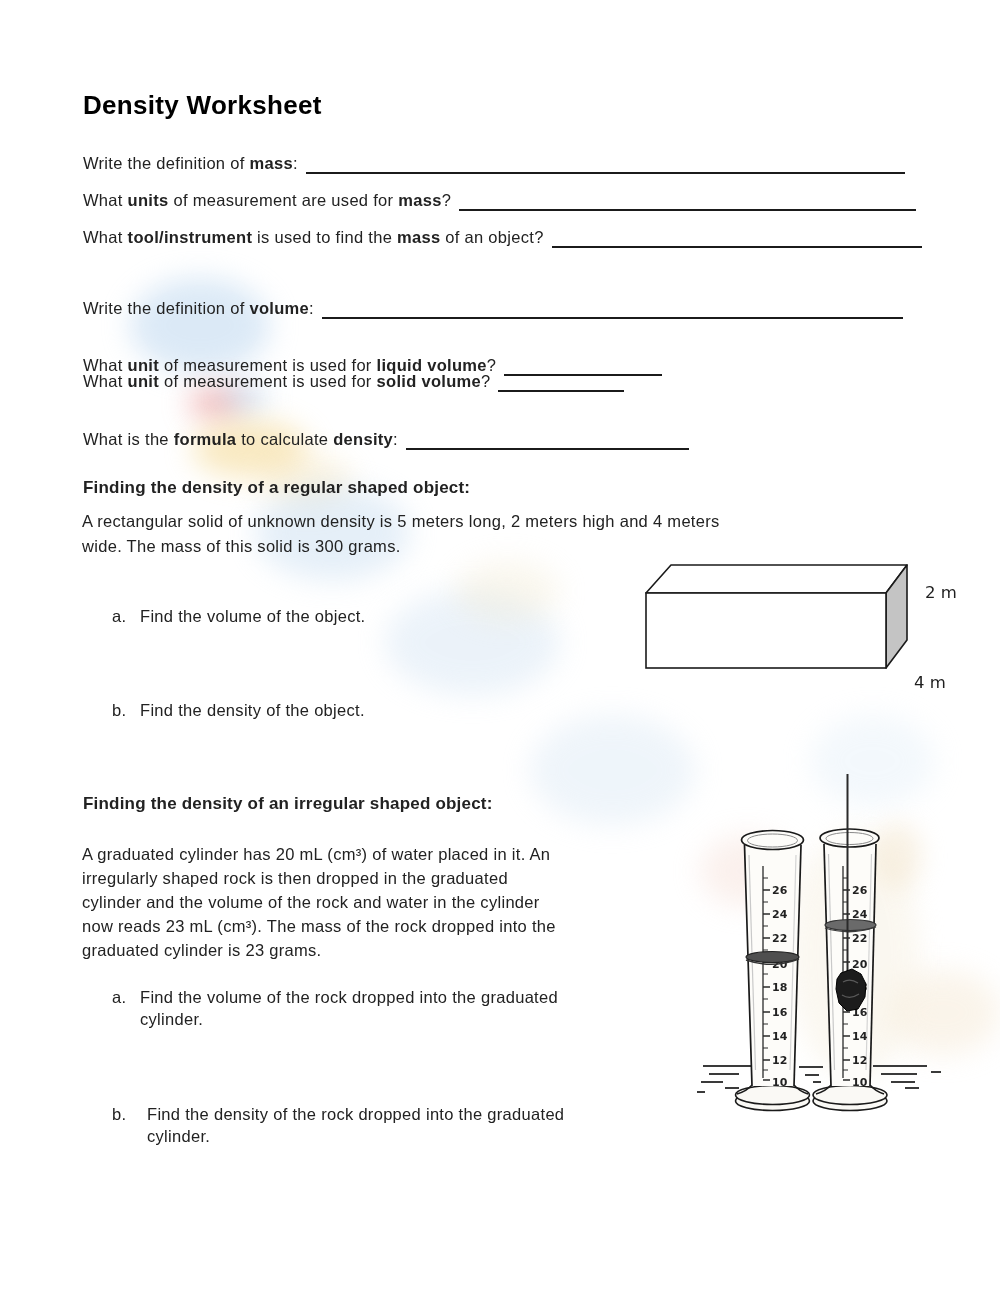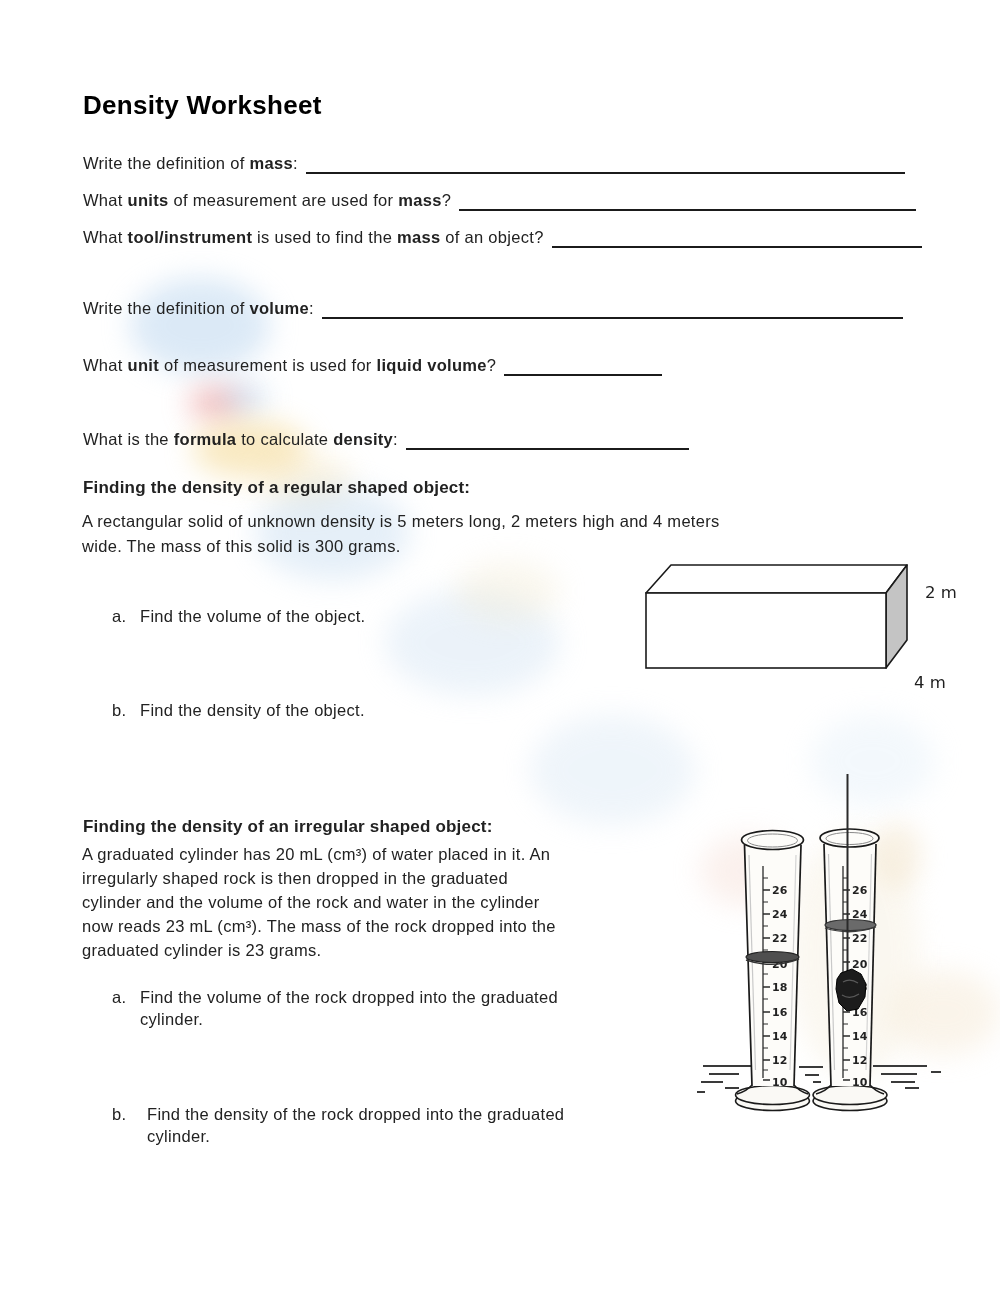--- a/index.html
+++ b/index.html
@@ -68,20 +68,24 @@
   <div class="q" style="top:298px;width:820px;">
     <span class="qt"><span>Write the definition of </span><span class="b">volume</span><span>:</span></span>
     <span class="blank grow"></span>
   </div>
 
   <div class="q" style="top:355px;">
     <span class="qt"><span>What </span><span class="b">unit</span><span> of measurement is used for </span><span class="b">liquid volume</span><span>?</span></span>
     <span class="blank" style="width:158px;"></span>
   </div>
 
+  <div class="q" style="top:371px;">
+    <span class="qt"><span>What </span><span class="b">unit</span><span> of measurement is used for </span><span class="b">solid volume</span><span>?</span></span>
+    <span class="blank" style="width:126px;"></span>
+  </div>
 
   <div class="q" style="top:429px;">
     <span class="qt"><span>What is the </span><span class="b">formula</span><span> to calculate </span><span class="b">density</span><span>:</span></span>
     <span class="blank" style="width:283px;"></span>
   </div>
 
   <div class="h" style="top:478px;text-align:center;">Finding the density of a regular shaped object:</div>
   <div class="para p1" style="top:509px;width:830px;">A rectangular solid of unknown density is 5 meters long, 2 meters high and 4 meters
 wide.  The mass of this solid is 300 grams.</div>
 
@@ -95,21 +99,21 @@
 
   <div class="item" style="top:605px;left:112px;">
     <span class="ml">a.</span>
     <span class="mt">Find the volume of the object.</span>
   </div>
   <div class="item" style="top:699px;left:112px;">
     <span class="ml">b.</span>
     <span class="mt">Find the density of the object.</span>
   </div>
 
-  <div class="h" style="top:794px;margin-top:23px;">Finding the density of an irregular shaped object:</div>
+  <div class="h" style="top:794px;">Finding the density of an irregular shaped object:</div>
   <div class="para p2" style="top:842px;width:660px;">A graduated cylinder has 20 mL (cm³) of water placed in it.  An
 irregularly shaped rock is then dropped in the graduated
 cylinder and the volume of the rock and water in the cylinder
 now reads 23 mL (cm³).    The mass of the rock dropped into the
 graduated cylinder is 23 grams.</div>
 
   <div class="item" style="top:986px;left:112px;">
     <span class="ml">a.</span>
     <span class="mt" style="width:500px;">Find the volume of the rock dropped into the graduated
 cylinder.</span>

